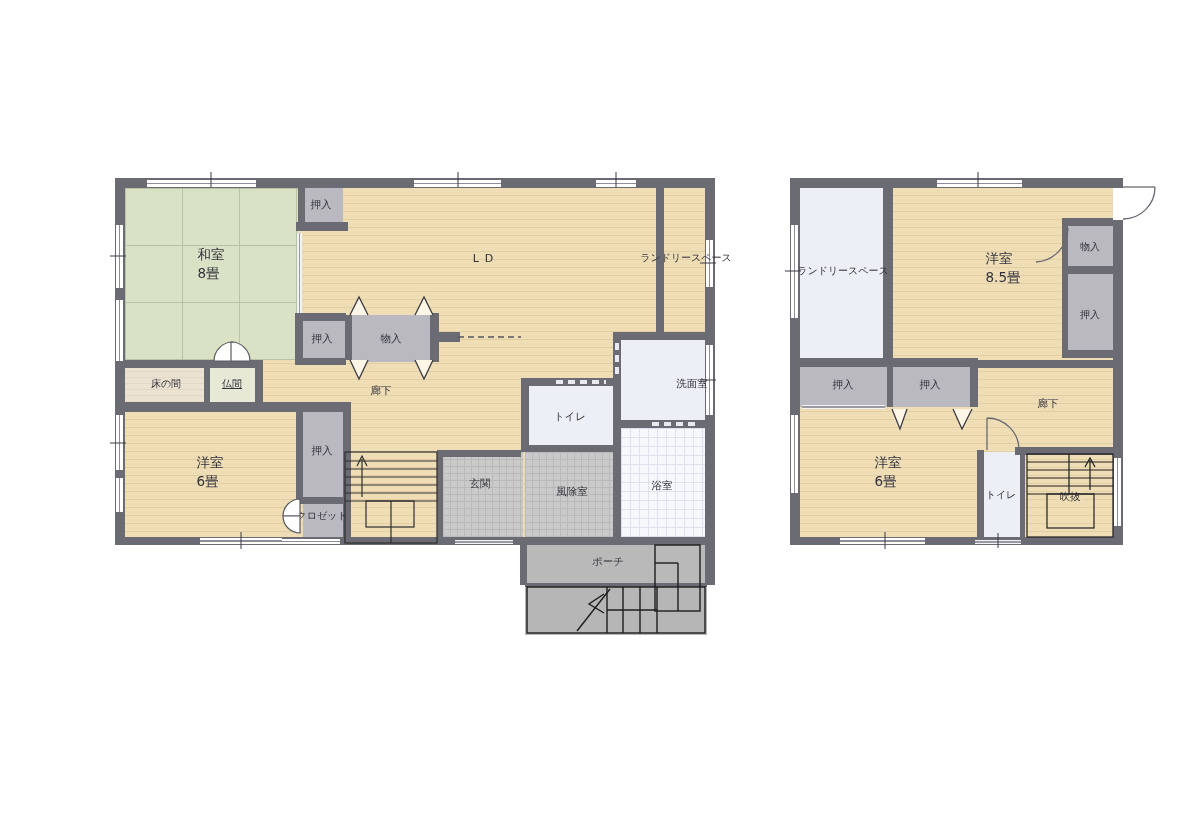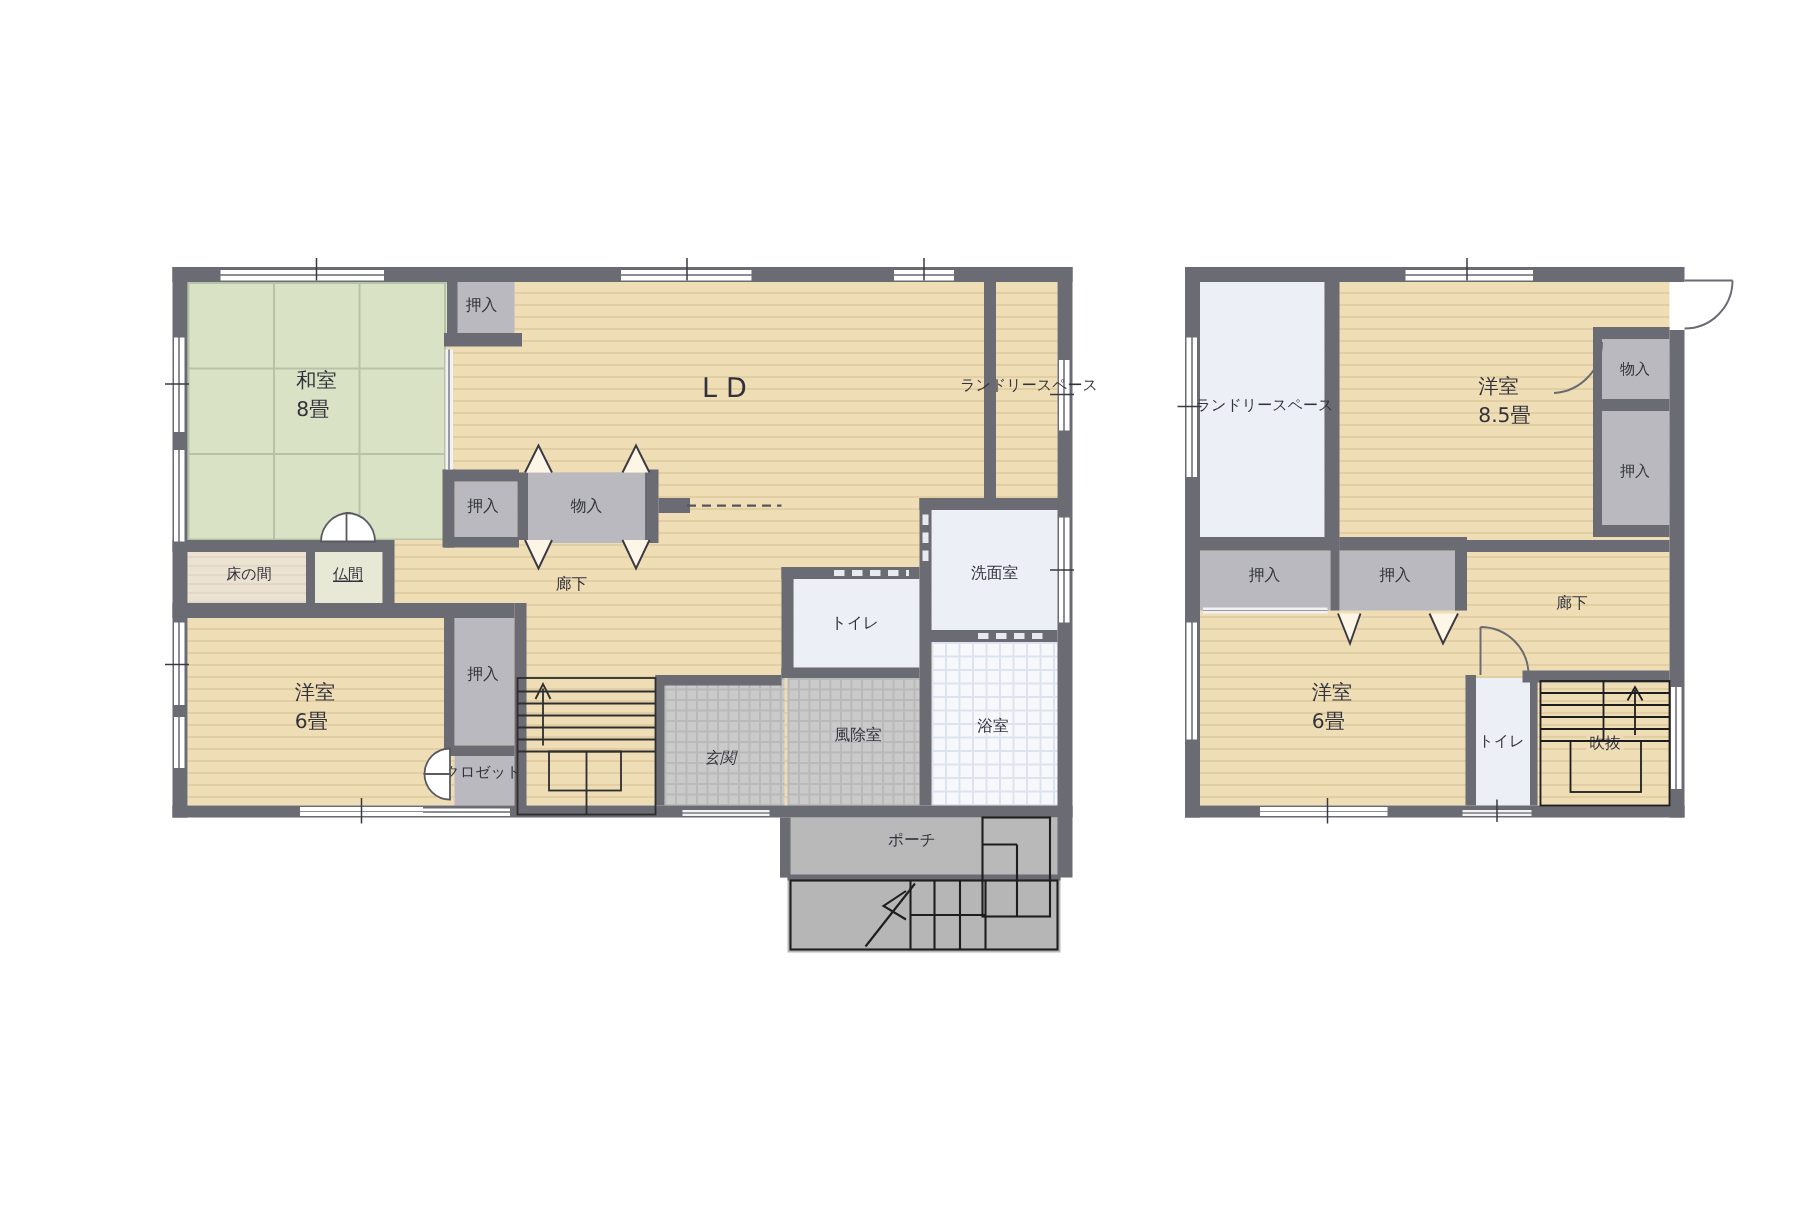--- a/index.html
+++ b/index.html
@@ -25,21 +25,21 @@
   .wall{background:#6b6b73;position:absolute;}
   .win-h{position:absolute;background:linear-gradient(180deg,#ffffff 0 40%,#8d8d99 40% 60%,#ffffff 60% 100%);}
   .win-v{position:absolute;background:linear-gradient(90deg,#ffffff 0 40%,#8d8d99 40% 60%,#ffffff 60% 100%);}
   .slide{position:absolute;background:linear-gradient(90deg,#f2f2f2 0 35%,#9a9aa4 35% 65%,#f2f2f2 65% 100%);}
   .slide-h{position:absolute;background:linear-gradient(180deg,#f2f2f2 0 35%,#9a9aa4 35% 65%,#f2f2f2 65% 100%);}
   .lbl{position:absolute;transform:translate(-50%,-50%);font-size:12px;color:#32323c;
        white-space:nowrap;text-align:left;line-height:1.4;}
   .lbl-lg{font-size:13.5px;}
   .lbl-sm{font-size:10.5px;}
   .lbl-xs{font-size:10px;}
-  .ld-lbl{font-size:18px;letter-spacing:6px;}
+  .ld-lbl{font-size:11px;letter-spacing:6px;}
   .halo{background:rgba(239,221,182,0.85);padding:0 2px;}
   svg{position:absolute;left:0;top:0;}
 </style>
 </head>
 <body>
 
 <div id="canvas">
 
   <div>
 
@@ -111,29 +111,29 @@
       <div>8畳</div>
     </div>
     <div class="lbl lbl-sm" style="left:321px;top:204px;">押入</div>
     <div class="lbl ld-lbl" style="left:486px;top:259px;">LD</div>
     <div class="lbl lbl-xs" style="left:686px;top:258px;">ランドリースペース</div>
     <div class="lbl lbl-sm" style="left:322px;top:338px;">押入</div>
     <div class="lbl lbl-sm" style="left:391px;top:338px;">物入</div>
     <div class="lbl lbl-xs" style="left:166px;top:384px;">床の間</div>
     <div class="lbl lbl-xs" style="left:232px;top:384px;text-decoration:underline;">仏間</div>
     <div class="lbl lbl-sm" style="left:381px;top:390px;">廊下</div>
-    <div class="lbl lbl-sm" style="left:663px;top:383px;">洗面室</div>
+    <div class="lbl lbl-sm" style="left:692px;top:383px;">洗面室</div>
     <div class="lbl lbl-sm" style="left:570px;top:416px;">トイレ</div>
     <div class="lbl lbl-lg" style="left:210px;top:472px;">
       <div>洋室</div>
       <div>6畳</div>
     </div>
     <div class="lbl lbl-sm" style="left:322px;top:450px;">押入</div>
     <div class="lbl lbl-xs" style="left:322px;top:516px;">クロゼット</div>
-    <div class="lbl lbl-sm" style="left:480px;top:506px;font-style:italic;">玄関</div>
+    <div class="lbl lbl-sm" style="left:480px;top:483px;">玄関</div>
     <div class="lbl lbl-sm" style="left:572px;top:491px;">風除室</div>
     <div class="lbl lbl-sm" style="left:662px;top:485px;">浴室</div>
     <div class="lbl lbl-sm" style="left:596px;top:561px;margin-left:12px;">ポーチ</div>
   </div>
 
   <div>
     <div class="abs wood" style="left:800px;top:188px;width:313px;height:349px;"></div>
     <div class="abs white-room" style="left:800px;top:188px;width:83px;height:170px;"></div>
     <div class="abs closet" style="left:1068px;top:226px;width:45px;height:40px;"></div>
     <div class="abs closet" style="left:1068px;top:274px;width:45px;height:76px;"></div>

